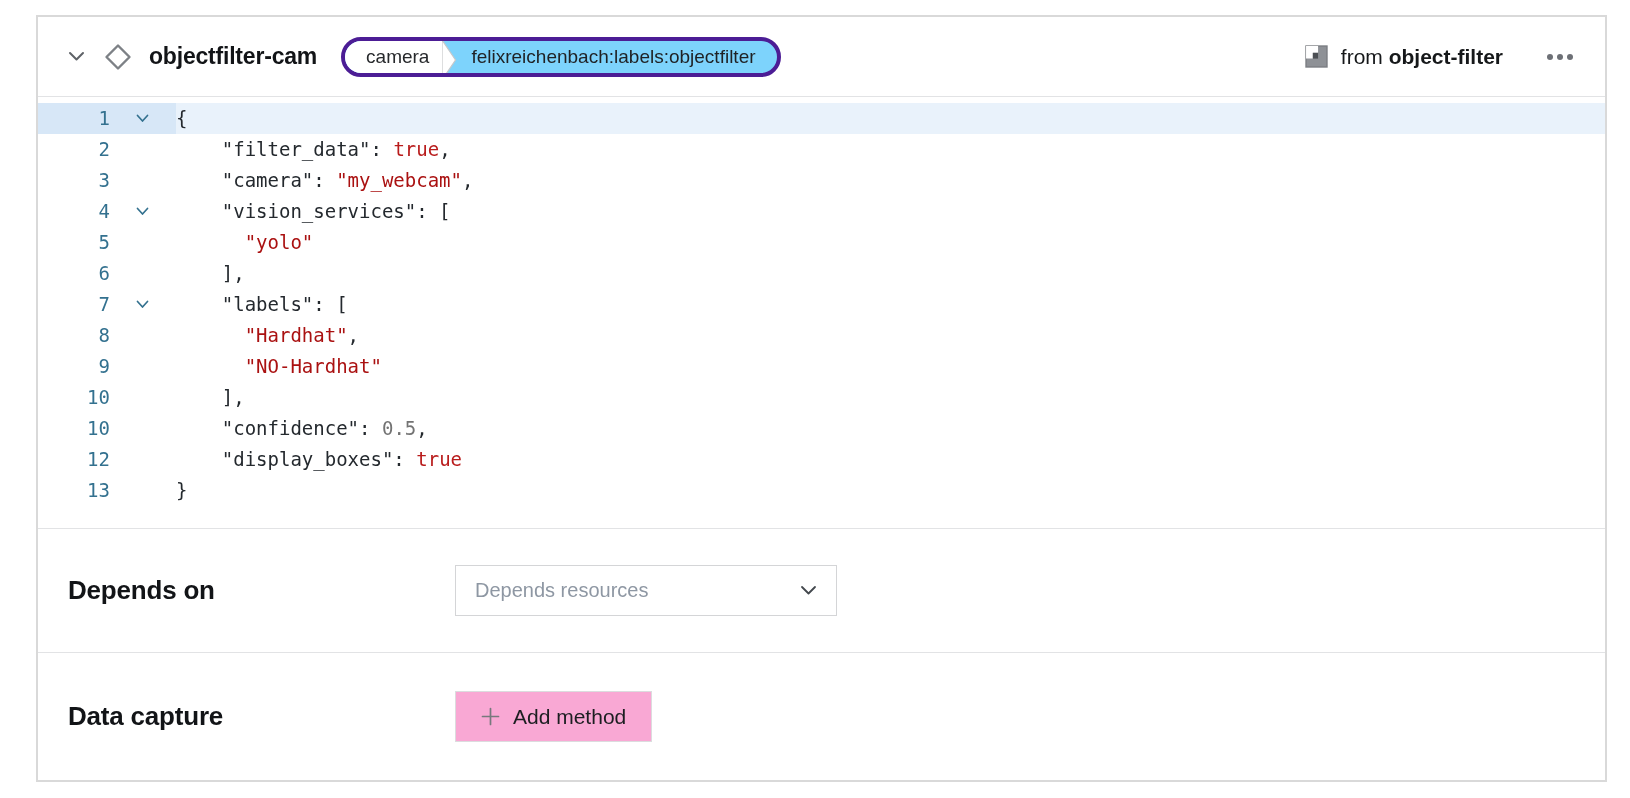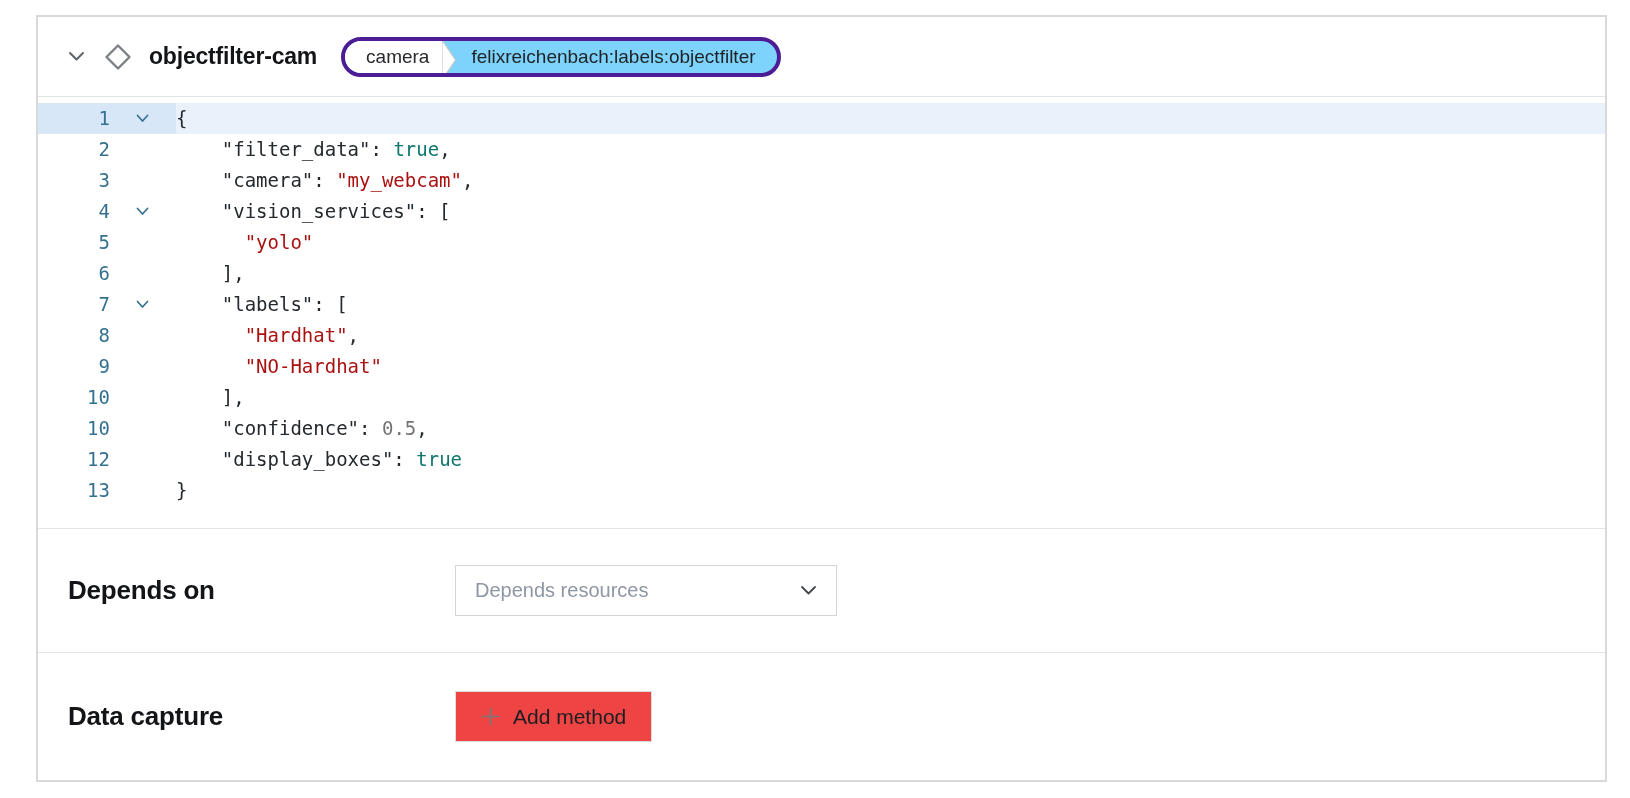--- a/index.html
+++ b/index.html
@@ -107,21 +107,21 @@
     flex: 0 0 66px;
     display: flex; align-items: center;
     padding-left: 26px;
   }
   .cm-row .codecell { flex: 1; white-space: pre; color: #24292e; }
   .cm-row.active .codecell { background: #e9f2fb; }
   .cm-row.active .ln, .cm-row.active .fold { background: #d7e7f7; }
   .t-p { color: #24292e; }
   .t-k { color: #24292e; }
   .t-s { color: #aa1111; }
-  .t-a { color: #0f766e; }
+  .t-a { color: #b91c1c; }
   .t-n { color: #737373; }
 
   
   .section {
     display: flex;
     align-items: center;
     padding: 0 30px;
   }
   .section-depends { flex: 0 0 124px; border-bottom: 1px solid #e2e3e5; }
   .section-capture { flex: 1; }
@@ -138,21 +138,21 @@
     background: #ffffff;
     display: flex; align-items: center; justify-content: space-between;
     padding: 0 19px;
     cursor: pointer;
   }
   .search-select .ph { font-size: 20px; color: #8e97a3; }
   .add-method-btn {
     height: 51px;
     display: inline-flex; align-items: center; gap: 13px;
     padding: 0 25px;
-    background: #ef4444;
+    background: #f9a8d4;
     border: 1px solid #dcdcde;
     font-family: "Liberation Sans", sans-serif;
     font-size: 21px;
     color: #1c1e21;
     cursor: pointer;
     text-align: right;
   }
 </style>
 </head>
 <body>
@@ -175,20 +175,40 @@
     <span class="res-title">objectfilter-cam</span>
 
     <span class="pill">
       <span class="pill-left">camera</span>
       <svg class="pill-divider" width="15" height="38" viewBox="0 0 15 38">
         <path d="M0 -1 L13.5 19 L0 39 Z" fill="#ffffff" stroke="#c6c8ca" stroke-width="1.2"></path>
       </svg>
       <span class="pill-right">felixreichenbach:labels:objectfilter</span>
     </span>
 
+    <div class="header-right">
+      <span class="module-icon">
+        <svg width="23" height="23" viewBox="0 0 22 22">
+          <rect x="1" y="1" width="20" height="20" fill="#8e9196" stroke="#7b7e83" stroke-width="1.4"></rect>
+          <path d="M1 1 H12.5 V7.5 H7.5 V13 H1 Z" fill="#ffffff"></path>
+          <rect x="7.5" y="7.5" width="5" height="5.5" fill="#4c4f54"></rect>
+        </svg>
+      </span>
+      <span class="from-text">
+        <span>from</span>
+        <b>object-filter</b>
+      </span>
+      <button class="menu-btn" aria-label="more options">
+        <span style="display:flex;gap:4px">
+          <i></i>
+            <i></i>
+            <i></i>
+        </span>
+      </button>
+    </div>
   </div>
 
   <div class="editor">
     <div>
         <div class="cm-row active">
           <span class="ln">1</span>
           <span class="fold">
             <svg width="13" height="9" viewBox="0 0 13 9" fill="none">
               <path d="M1.5 1.5 L6.5 7 L11.5 1.5" stroke="#33718f" stroke-width="1.7" stroke-linecap="round" stroke-linejoin="round"></path>
             </svg>

